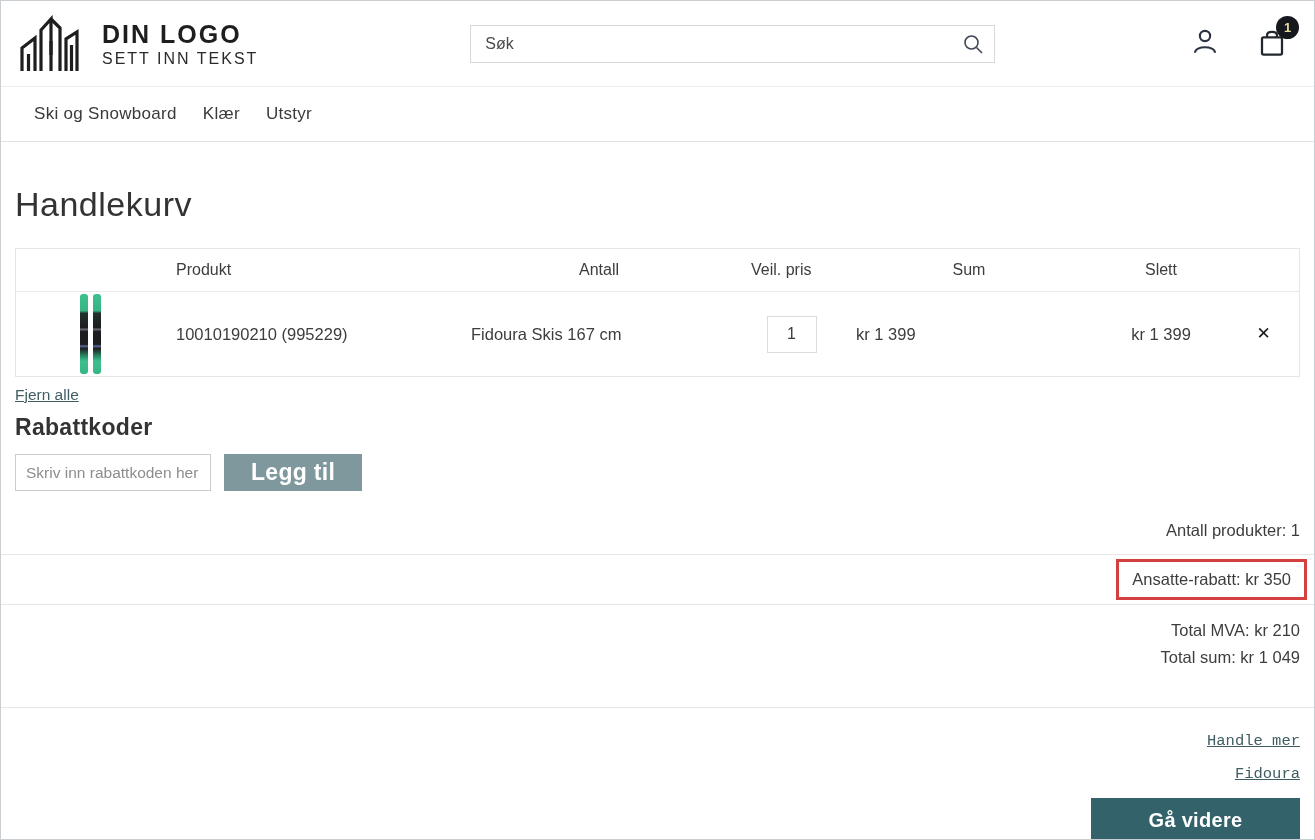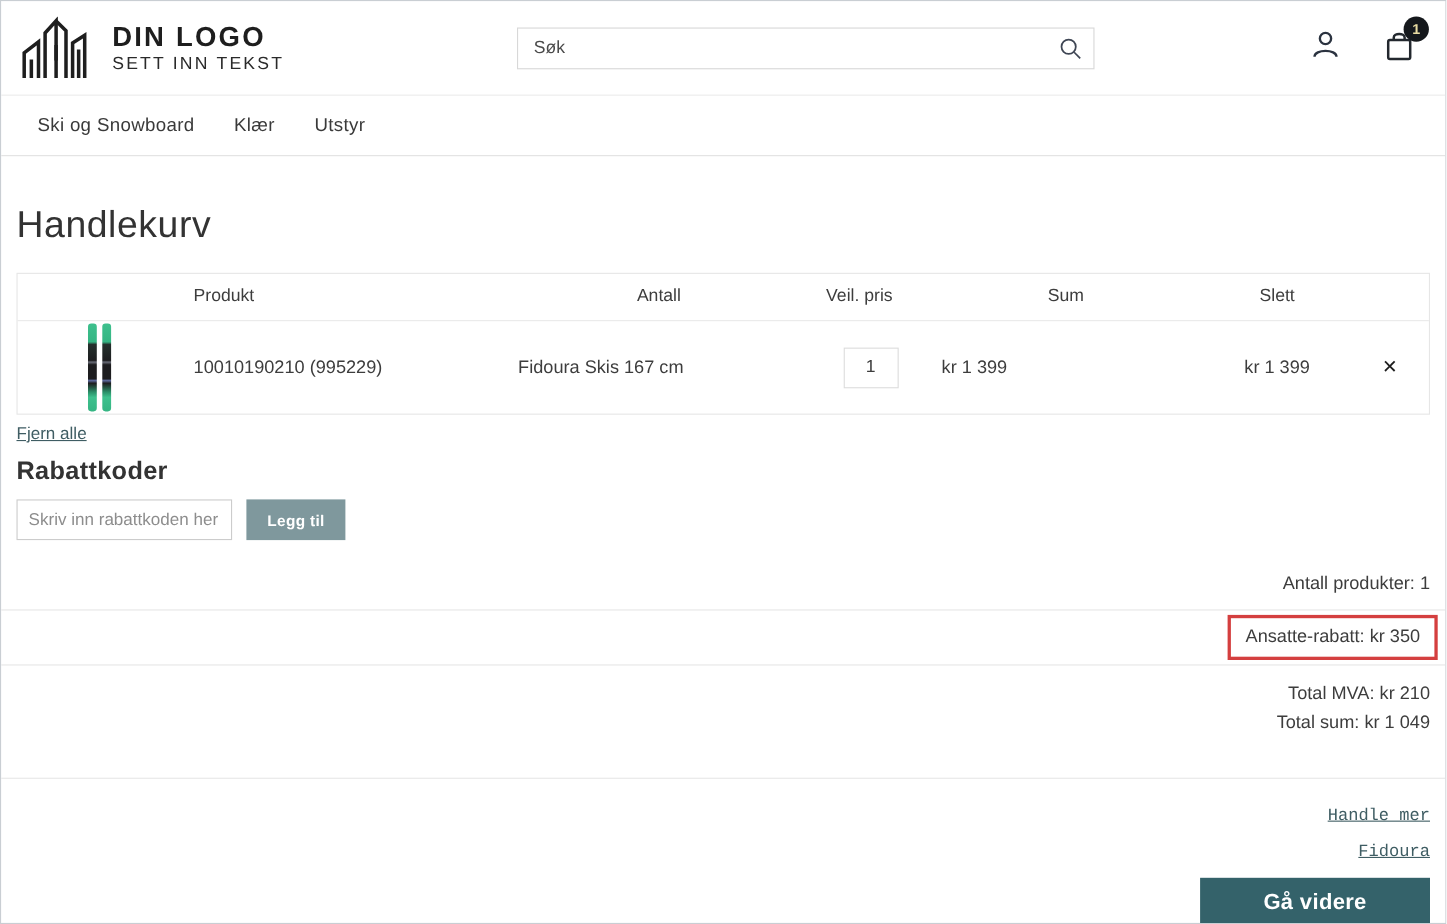--- a/index.html
+++ b/index.html
@@ -27,21 +27,21 @@
   .user-icon, .cart-wrap { cursor:pointer; }
   .cart-wrap { position:relative; }
   .cart-badge {
     position:absolute; top:-10px; right:-11px; width:23px; height:23px; border-radius:50%;
     background:#15181c; color:#e9dca2; font-size:13px; font-weight:bold;
     display:flex; align-items:center; justify-content:center;
   }
   
   .nav {
     height:56px; border-top:1px solid #ececec; border-bottom:1px solid #e2e2e2;
-    display:flex; align-items:center; gap:36px; padding:0 33px; 
+    display:flex; align-items:center; gap:26px; padding:0 33px; 
   }
   .nav-item { font-size:17px; color:#3a3a3a; cursor:pointer; letter-spacing:0.3px; text-decoration:none; }
   
   .main { padding:0 14px; }
   .page-title { margin-top:43px; font-size:34px; font-weight:500; color:#333; letter-spacing:0.5px; }
   
   .cart-table { margin-top:24px; border:1px solid #e6e6e6; }
   .cart-row { display:grid; grid-template-columns:148px 295px 280px 105px 250px 134px 71px; align-items:center; }
   .cart-head { height:43px; border-bottom:1px solid #e9e9e9; font-size:16px; color:#3d3d3d; }
   .cart-body { height:84px; }
@@ -68,22 +68,22 @@
   .link { color:#3f5d63; text-decoration:underline; cursor:pointer; font-size:15.5px; }
   .remove-all-row { margin-top:9px; }
   .discount-title { margin-top:10px; font-size:23px; font-weight:600; color:#333; letter-spacing:0.3px; }
   .discount-row { margin-top:13px; display:flex; align-items:center; }
   .discount-input {
     width:196px; height:37px; border:1px solid #ccc; padding:12px 10px; font-size:15.5px;
     color:#3d3d3d; outline:none; font-family:"Liberation Sans","DejaVu Sans",sans-serif;
   }
   .discount-input::placeholder { color:#8d8d8d; opacity:1; }
   .add-btn {
-    margin-left:13px; height:37px; padding:0 19px; background:#7f989d; color:#fff;
-    border:none; font-size:14px; font-weight:600; cursor:pointer; letter-spacing:0.3px;
+    margin-left:13px; height:37px; padding:0 27px; background:#7f989d; color:#fff;
+    border:none; font-size:23px; font-weight:600; cursor:pointer; letter-spacing:0.3px;
     font-family:"Liberation Sans","DejaVu Sans",sans-serif;
   }
   
   .summary { margin-top:24px; text-align:right; font-size:16.5px; color:#3d3d3d; }
   .summary-line { padding:6px 0 14px; }
   .divider { border:none; border-top:1px solid #e6e6e6; margin:0 -14px; }
   .highlight-row { padding:4px 0; display:flex; justify-content:flex-end; }
   .red-box {
     border:3px solid #d43f3f; padding:8px 13px; margin-right:-7px;
   }

